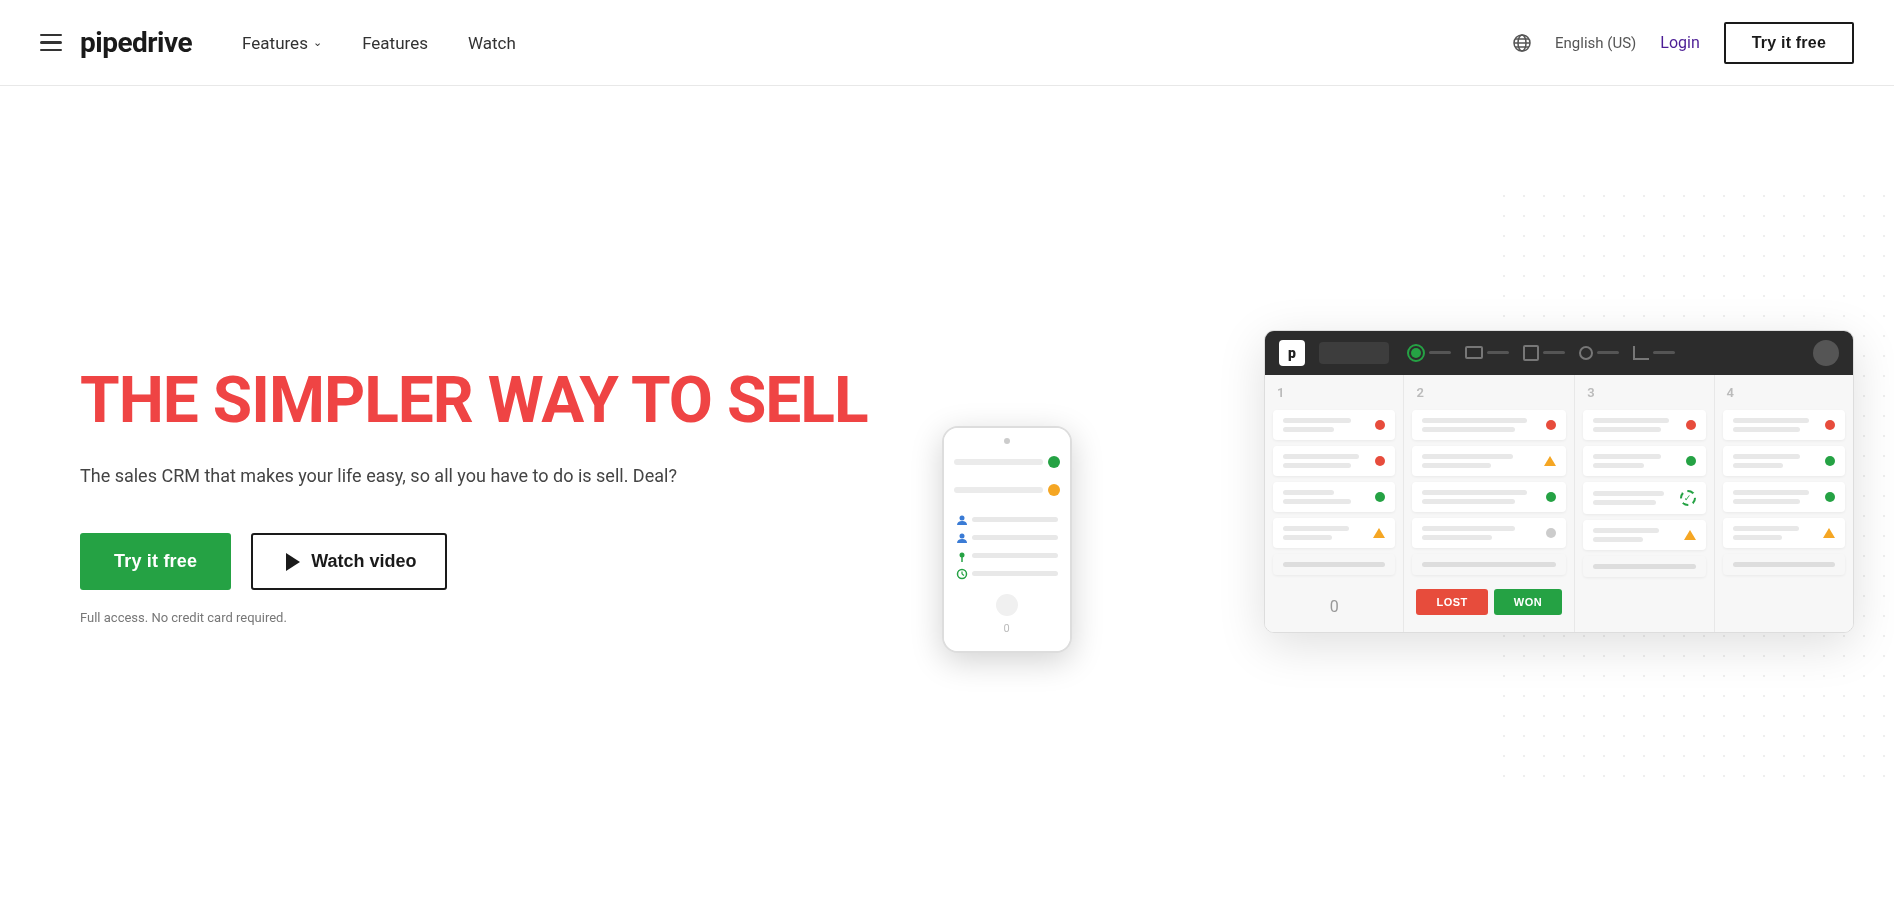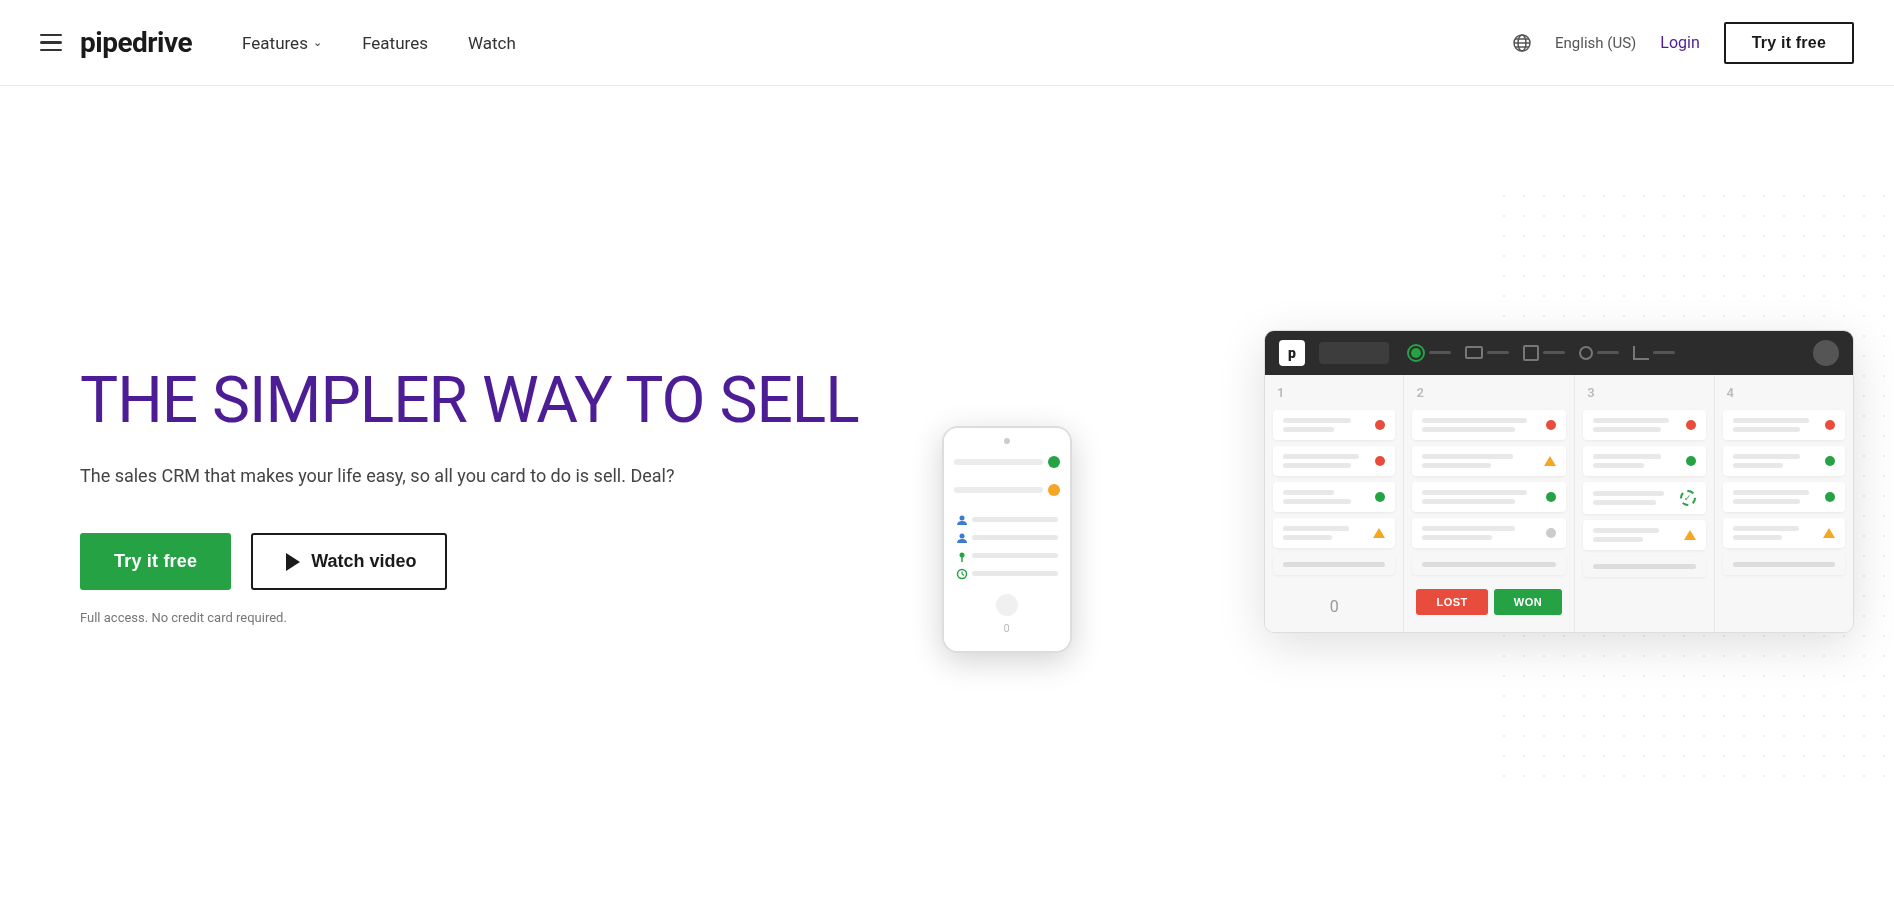--- a/index.html
+++ b/index.html
@@ -107,23 +107,23 @@
       background: #fff;
       position: relative;
       overflow: hidden;
     }
     .hero-left {
       flex: 0 0 48%;
       padding-top: 60px;
     }
     .hero-title {
       font-size: 64px;
-      font-weight: 400;
+      font-weight: 700;
       line-height: 1.05;
-      color: #4c1d95;
+      color: #ef4444;
       text-transform: uppercase;
       margin-bottom: 28px;
       letter-spacing: -1px;
     }
     .hero-subtitle {
       font-size: 18px;
       color: #444;
       margin-bottom: 44px;
       line-height: 1.5;
     }
@@ -472,21 +472,21 @@
     <a class="nav-login" href="#">Login</a>
     <button class="nav-try-btn">Try it free</button>
   </div>
 </nav>
 
 <section class="hero">
   <div class="bg-dots"></div>
 
   <div class="hero-left">
     <h1 class="hero-title">THE SIMPLER WAY TO SELL</h1>
-    <p class="hero-subtitle">The sales CRM that makes your life easy, so all you card to do is sell. Deal?</p>
+    <p class="hero-subtitle">The sales CRM that makes your life easy, so all you have to do is sell. Deal?</p>
     <div class="hero-buttons">
       <button class="btn-try-free">Try it free</button>
       <button class="btn-watch-video">
         <span class="play-icon">
           <span class="play-triangle"></span>
         </span>
         <span>Watch video</span>
       </button>
     </div>
     <p class="hero-note">Full access. No credit card required.</p>

